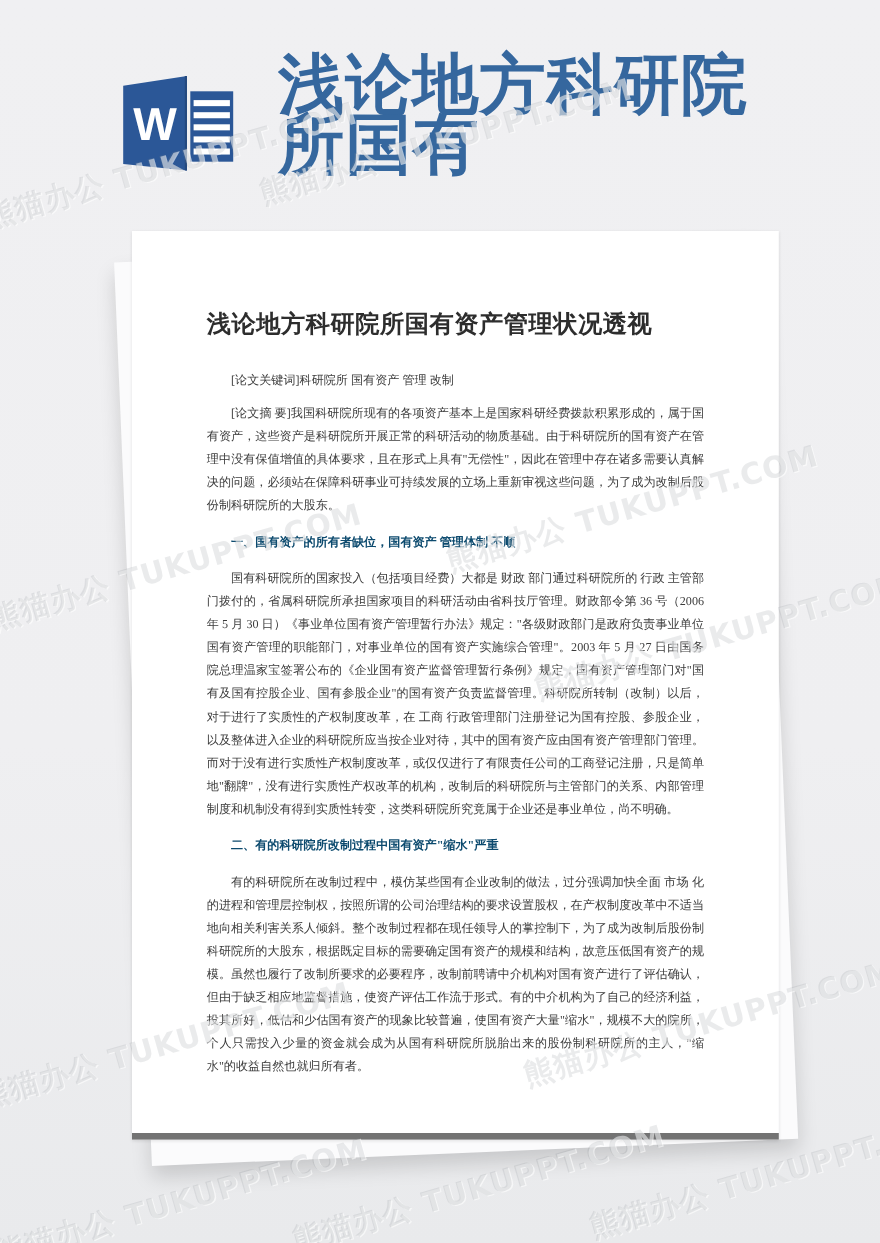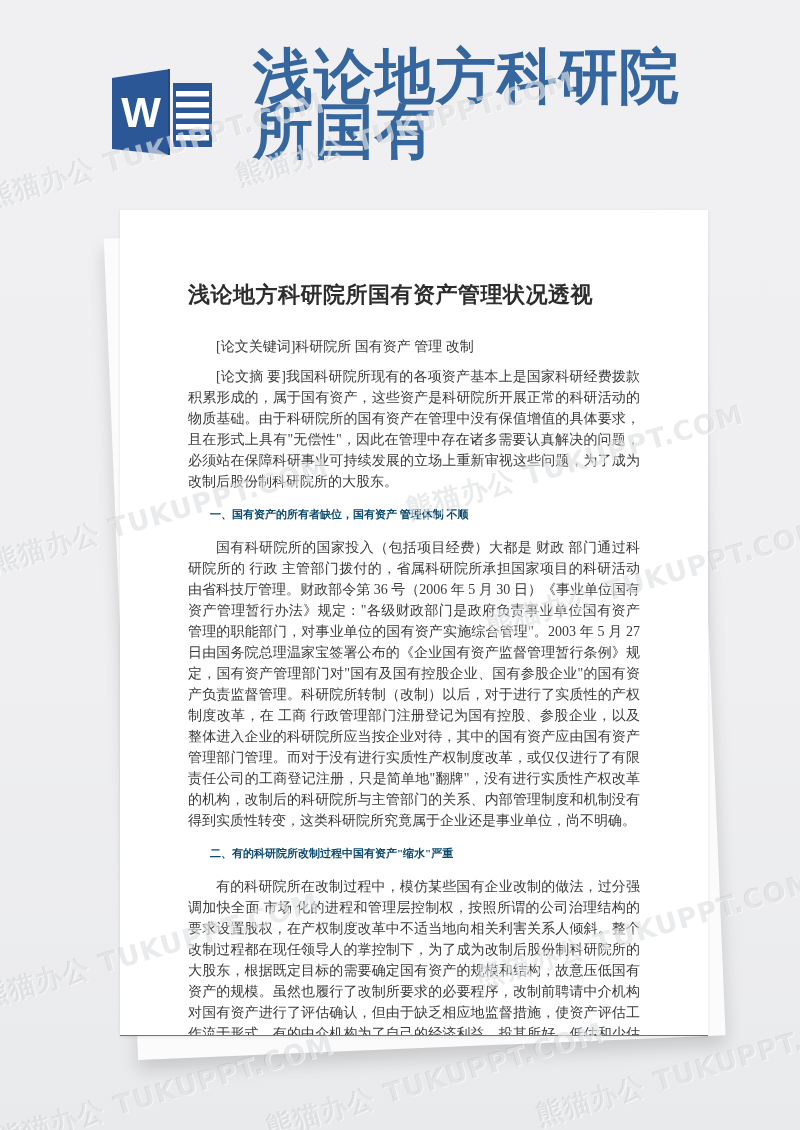--- a/index.html
+++ b/index.html
@@ -31,28 +31,28 @@
   .page-back{
     height:822px;background:#fbfbfc;
     transform:rotate(-2.4deg) translateY(16px);
     box-shadow:0 10px 18px rgba(0,0,0,0.15);
     z-index:1;
   }
   .page-main{
     height:826px;z-index:2;box-sizing:border-box;
     padding:58px 68px 0 68px;overflow:hidden;
     box-shadow:0 1px 3px rgba(0,0,0,0.10);
-    border-bottom:1px solid #737373;
+    border-bottom:6px solid #737373;
   }
   .doc-title{
     font-size:22px;font-weight:700;color:#2d2d2d;
     letter-spacing:0.5px;margin:12px 0 26px 0;
   }
   .doc-par{
-    font-size:14px;line-height:21px;color:#3b3b3b;
+    font-size:11px;line-height:21px;color:#3b3b3b;
     text-align:justify;text-indent:2em;margin:0 0 6px 0;
   }
   .doc-kw{margin-bottom:9px;}
   .doc-heading{
     font-size:11px;line-height:21px;color:#0c4a6e;
     text-indent:2em;margin:12px 0 12px 0;font-weight:700;
   }
 </style>
 </head>
 <body>

